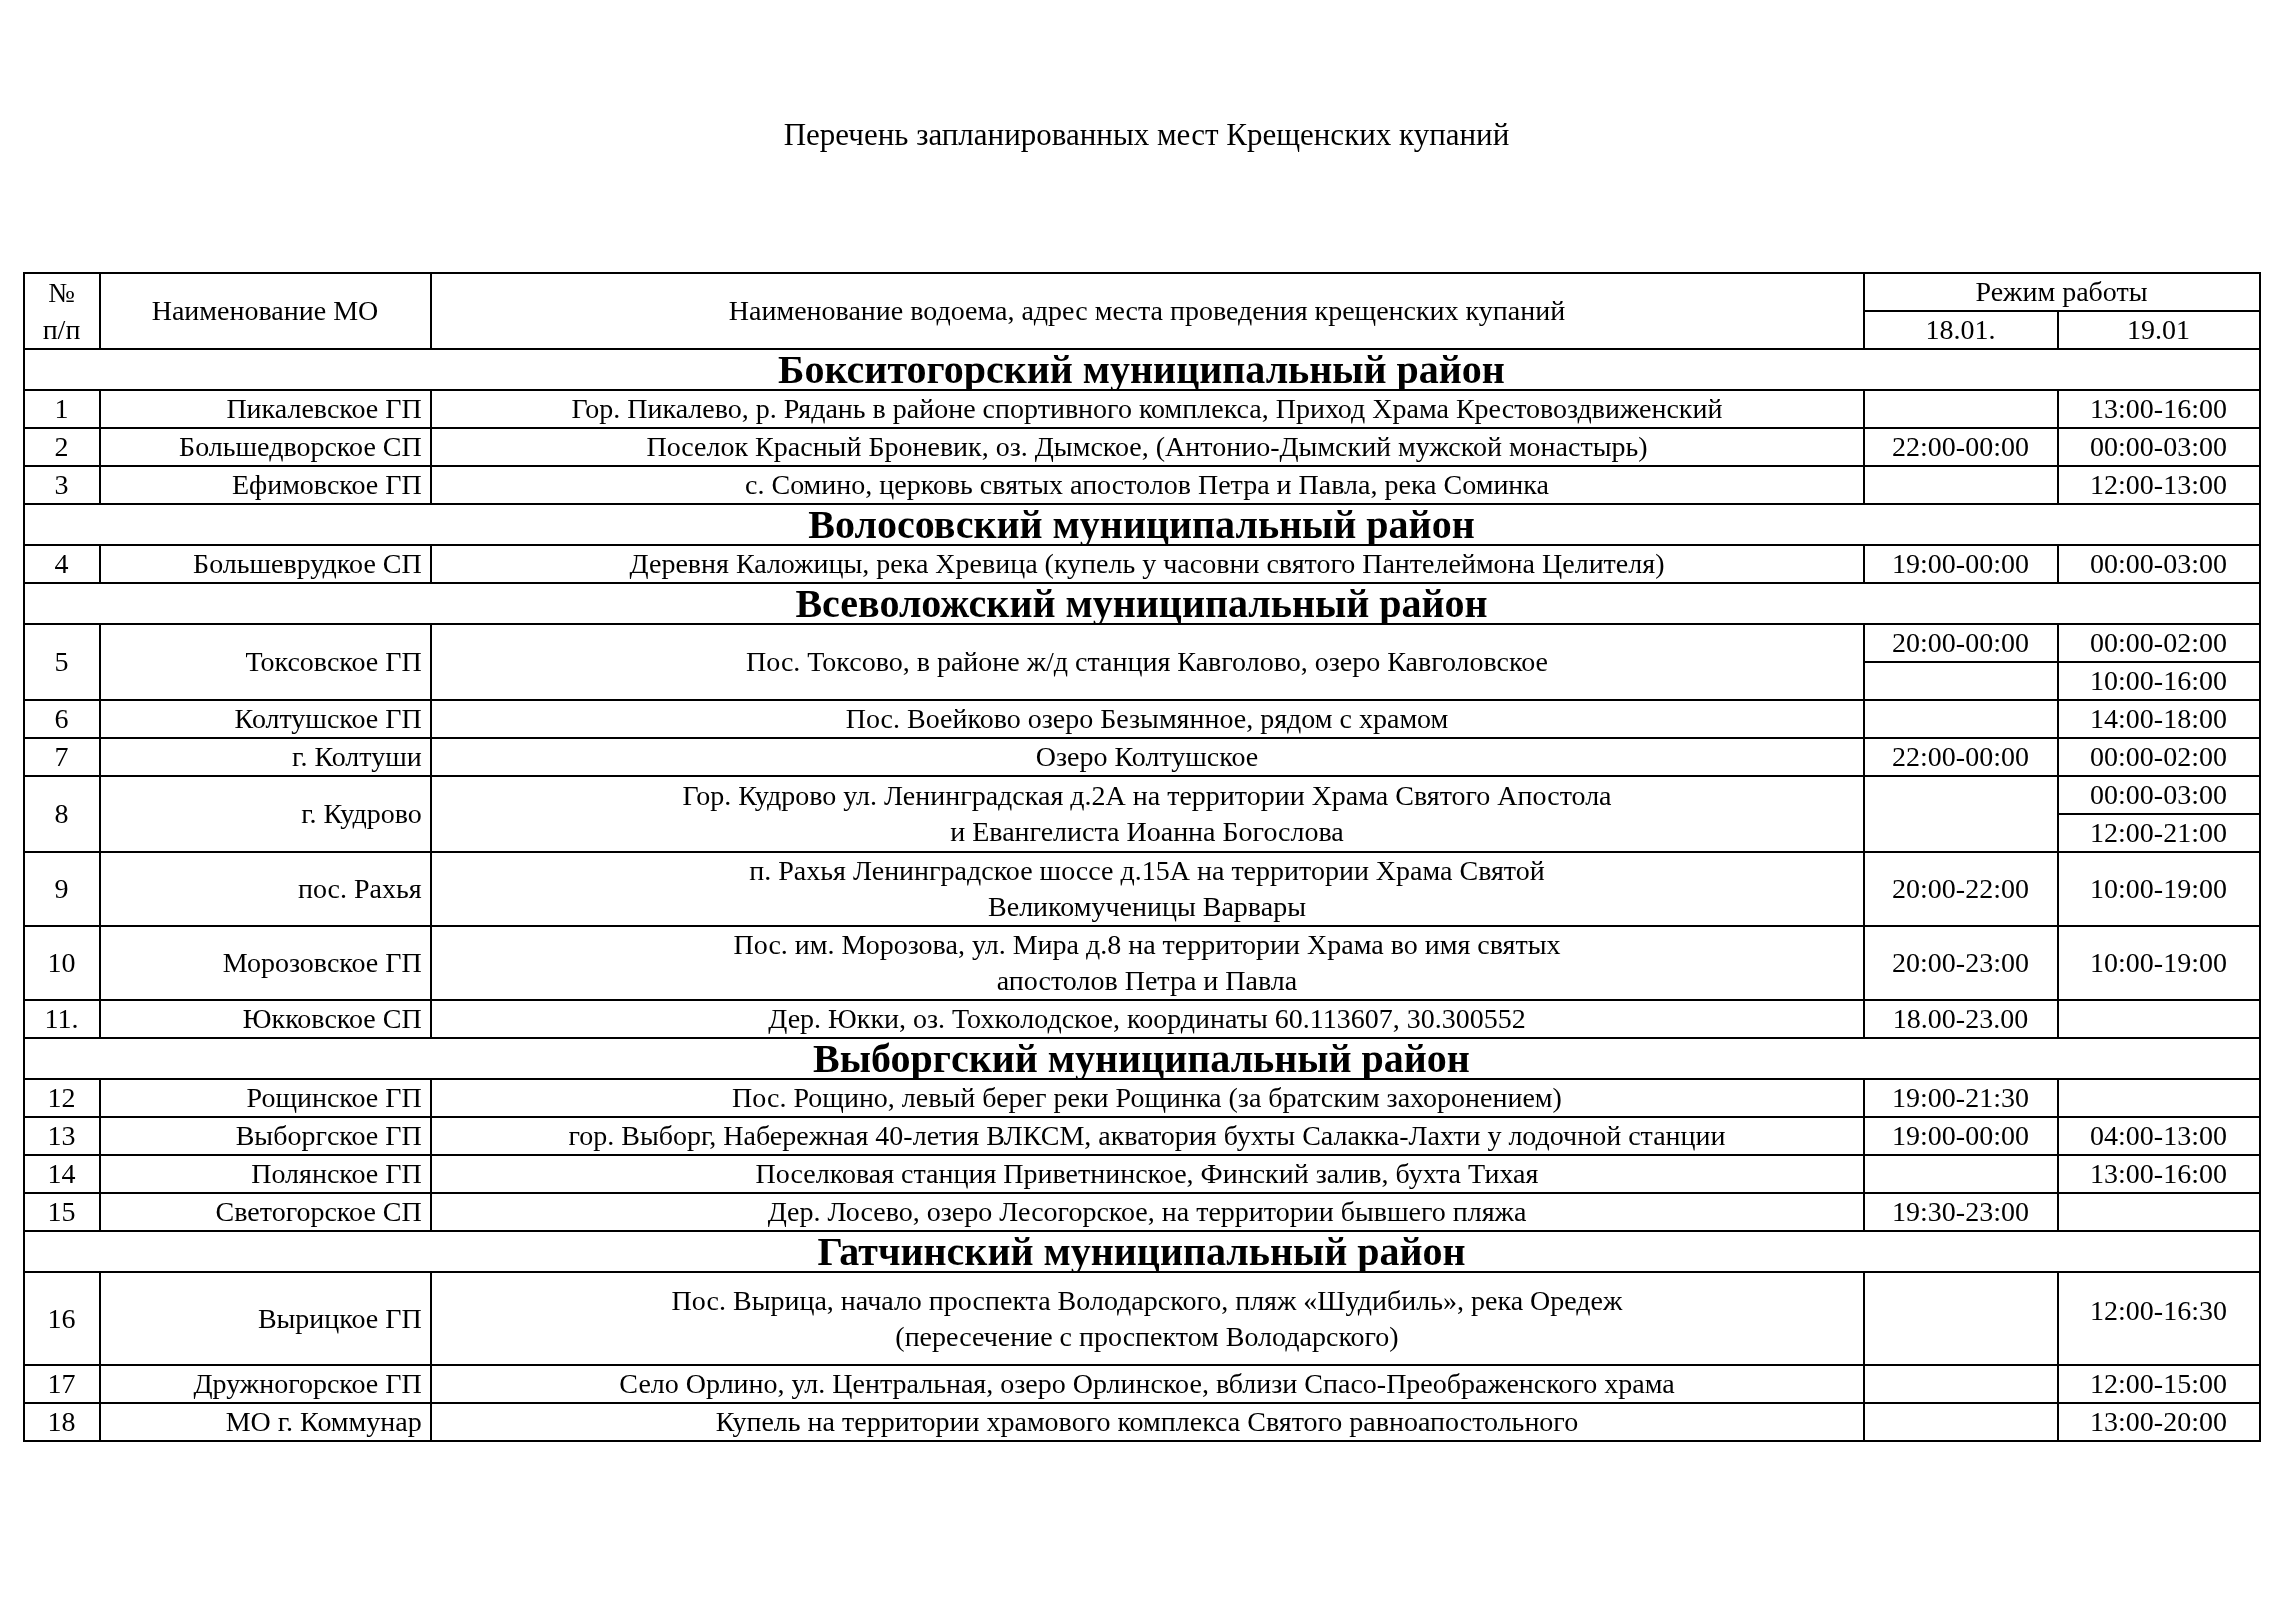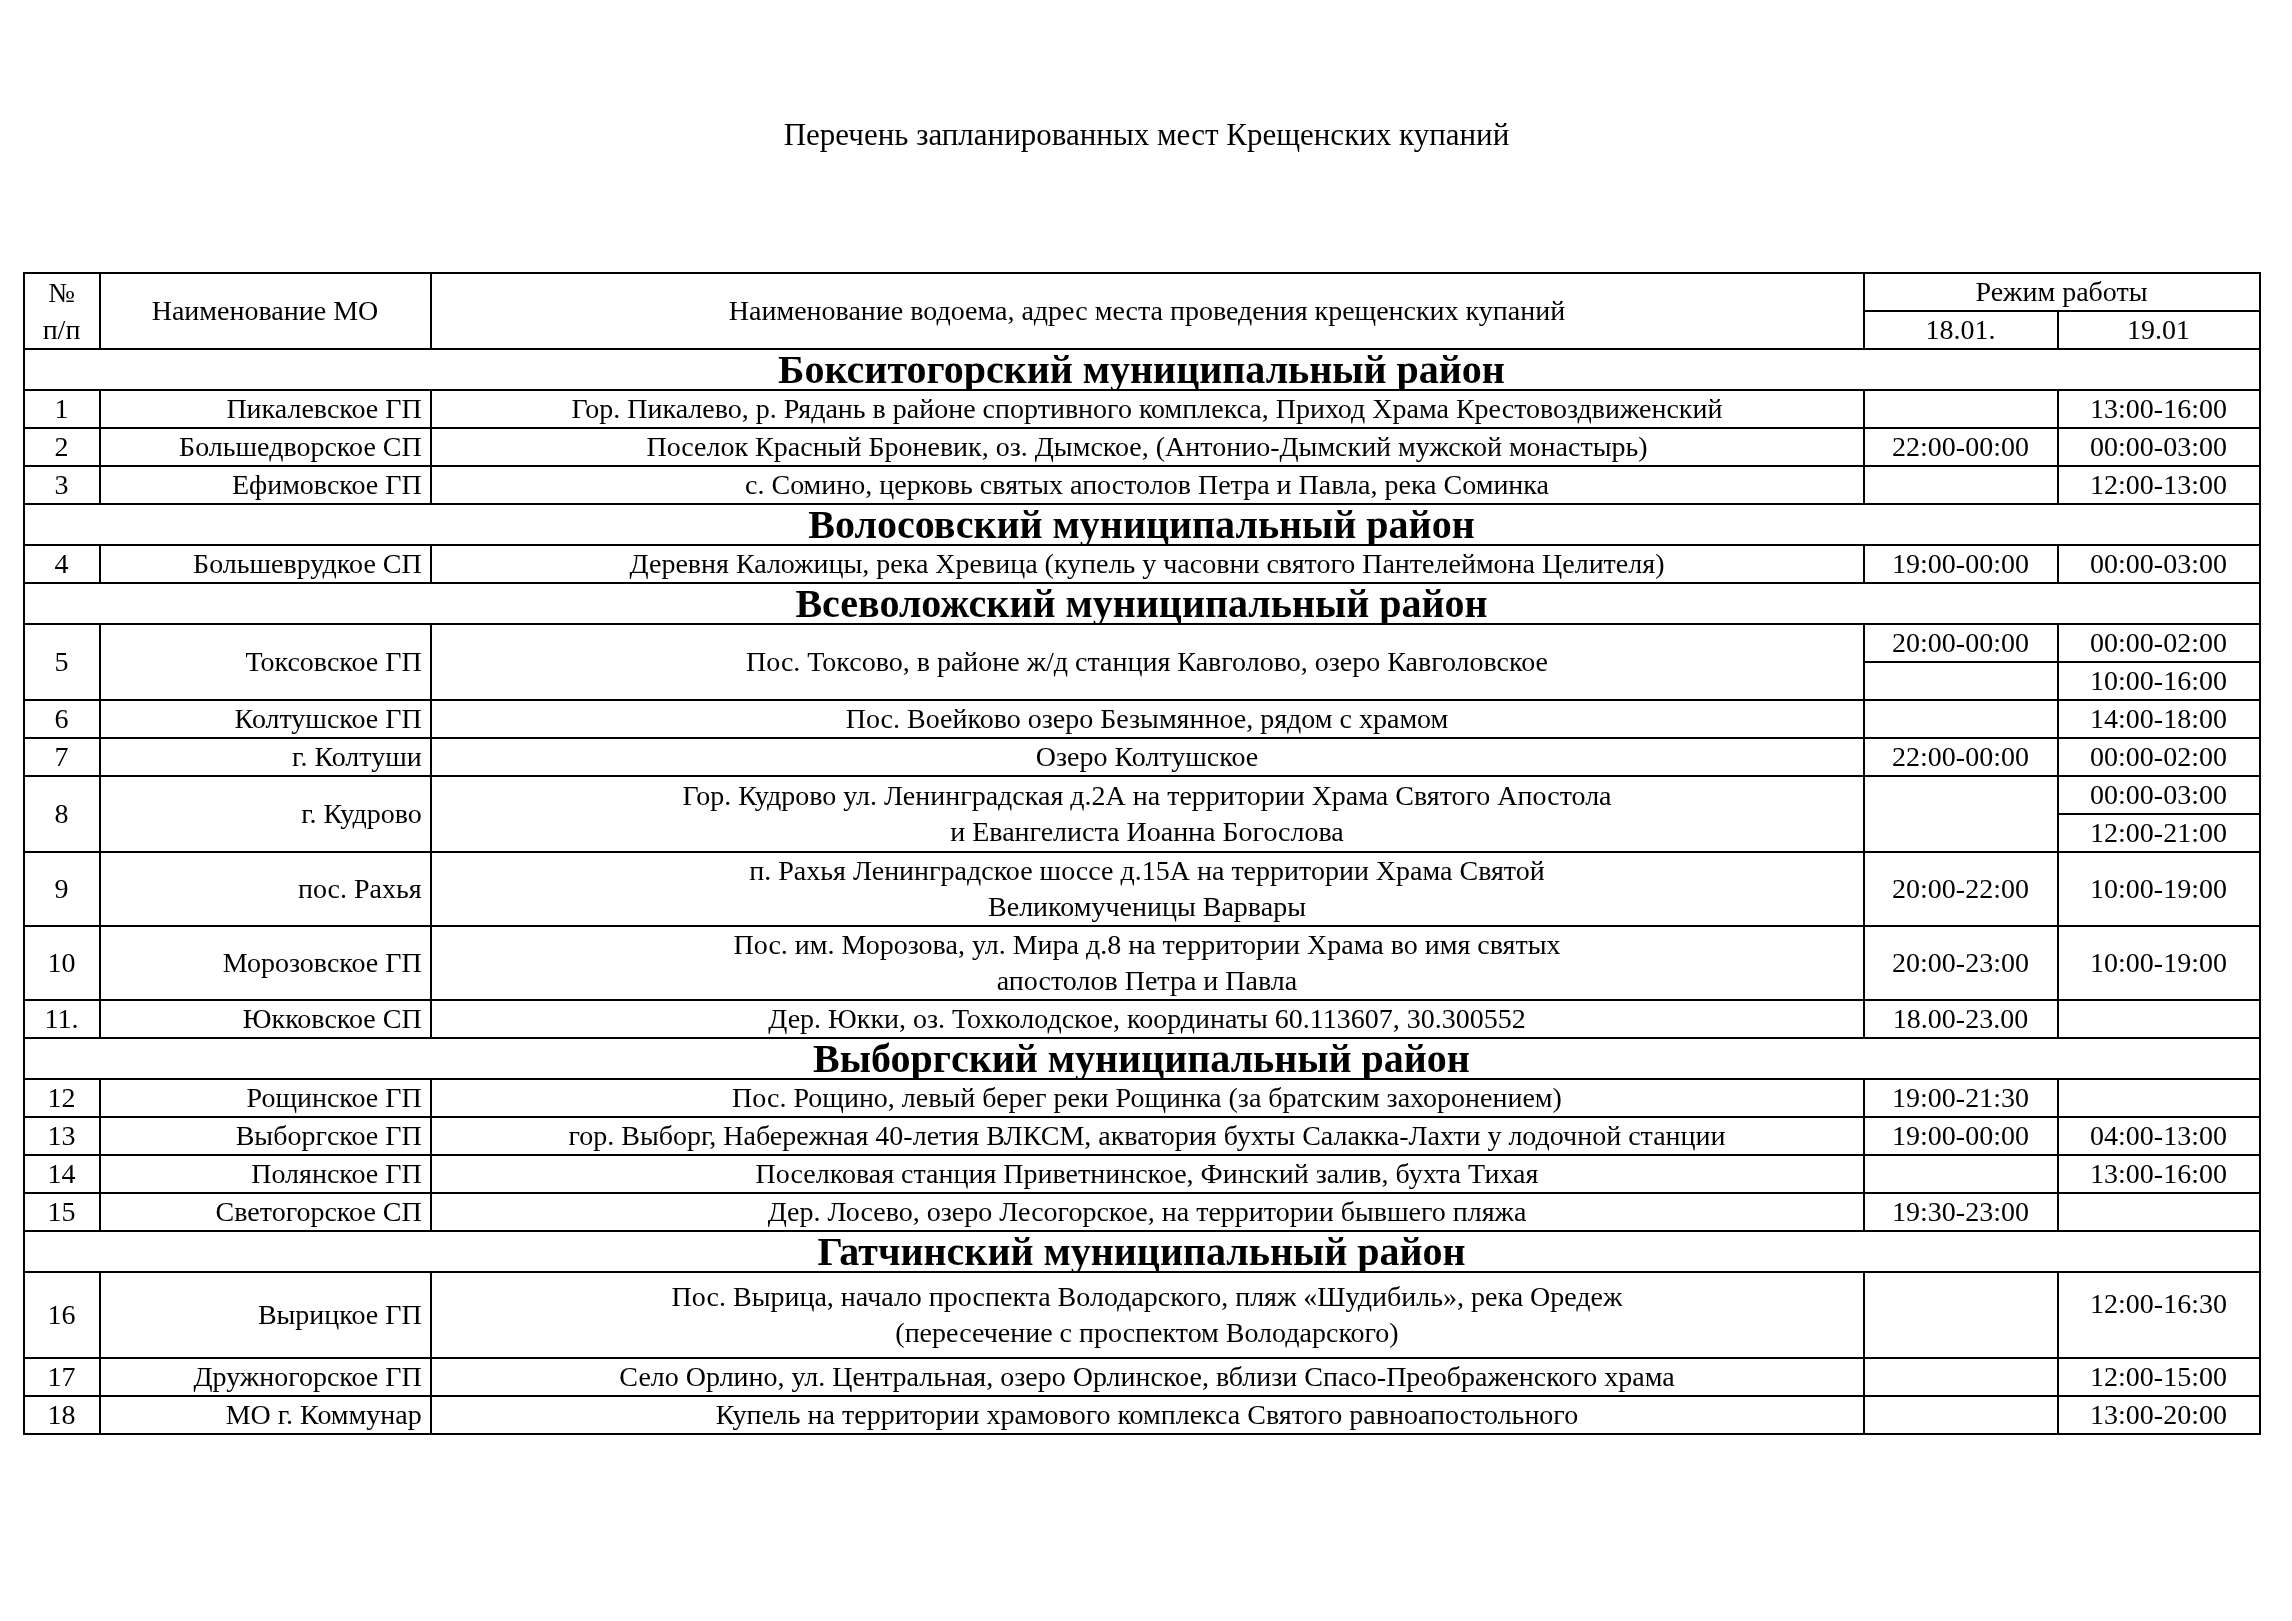--- a/index.html
+++ b/index.html
@@ -5,21 +5,21 @@
   html, body { margin: 0; padding: 0; background: #ffffff; }
   body { width: 2293px; height: 1621px; position: relative; overflow: hidden;
          font-family: "Liberation Serif", "DejaVu Serif", serif; color: #000; }
   .title { position: absolute; left: 0; width: 2293px; top: 96px; text-align: center;
            font-size: 31px; line-height: 38px; margin-top: 20px; }
   table { position: absolute; left: 22.5px; top: 272px; border-collapse: collapse;
           table-layout: fixed; width: 2237px; }
   td { border: 2.9px solid #000; padding: 0 7.8px; font-size: 28px; line-height: 36px;
        text-align: center; vertical-align: middle; overflow: hidden; white-space: nowrap; }
   td.left { text-align: right; padding-left: 11.8px; }
-  td.top { vertical-align: top; padding-top: 13px; border-radius: 18px; }
+  td.top { vertical-align: top; padding-top: 20px; border-radius: 18px; }
   tr.district td { font-weight: bold; font-size: 40px; height: 39px; }
   tr.hdr td { height: 35px; }
   tr.r1 td { height: 35px; }
   tr.r2 td { height: 33px; }
   tr.r3 td { height: 71px; }
   .c1 { width: 76px; } .c2 { width: 331px; } .c3 { width: 1433px; } .c4 { width: 194px; } .c5 { width: 202px; }
   .hl { line-height: 37px; }
 </style>
 </head>
 <body>

